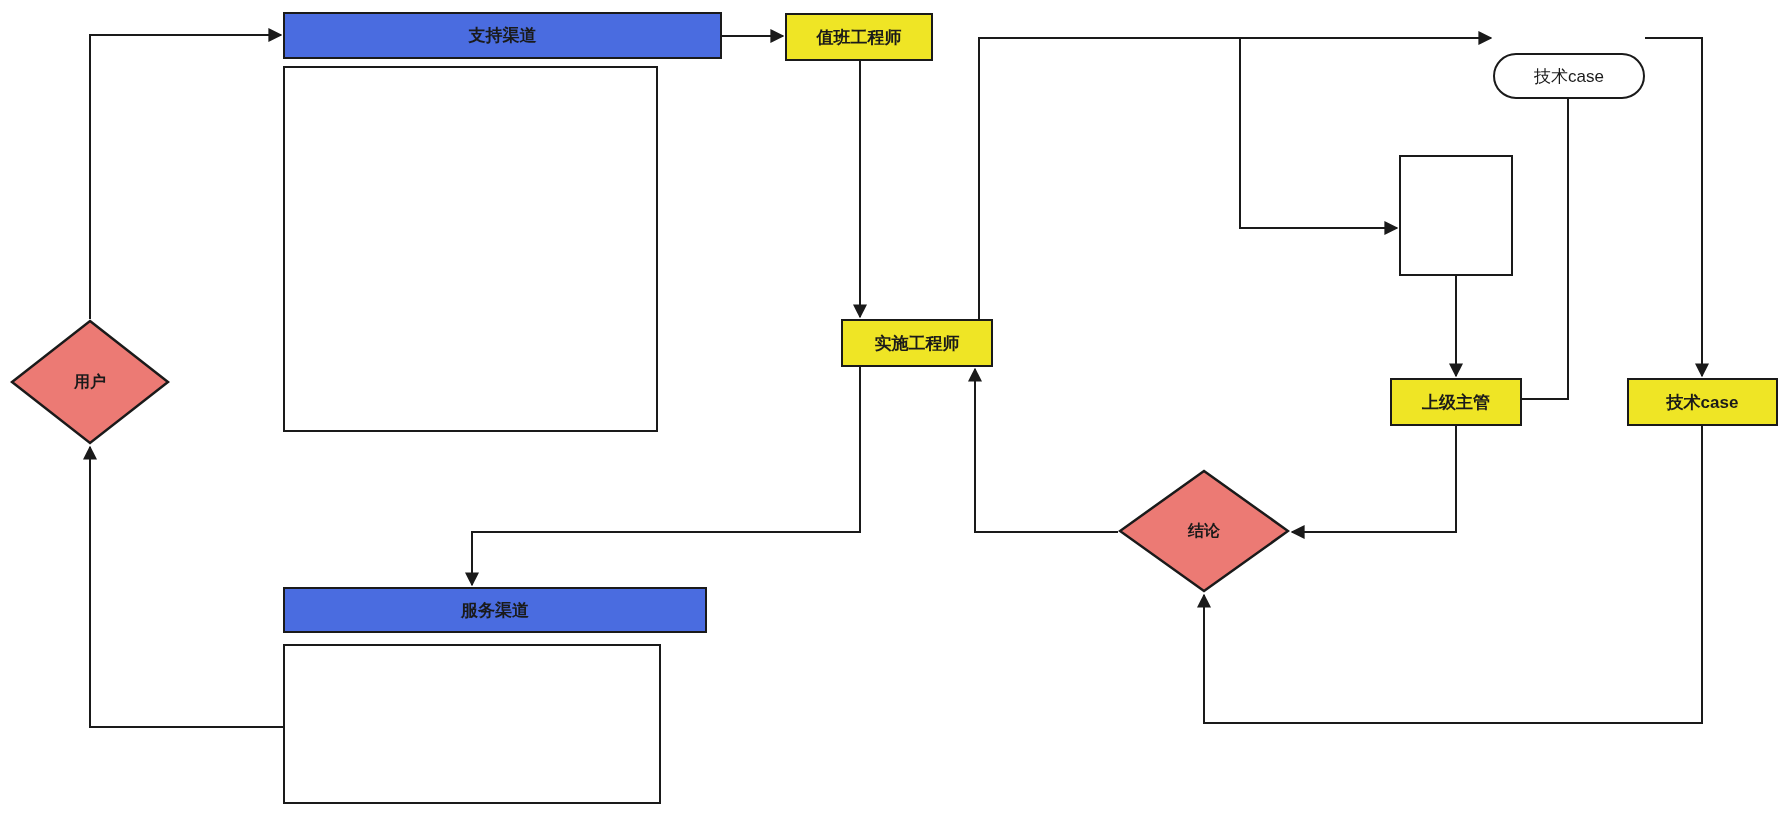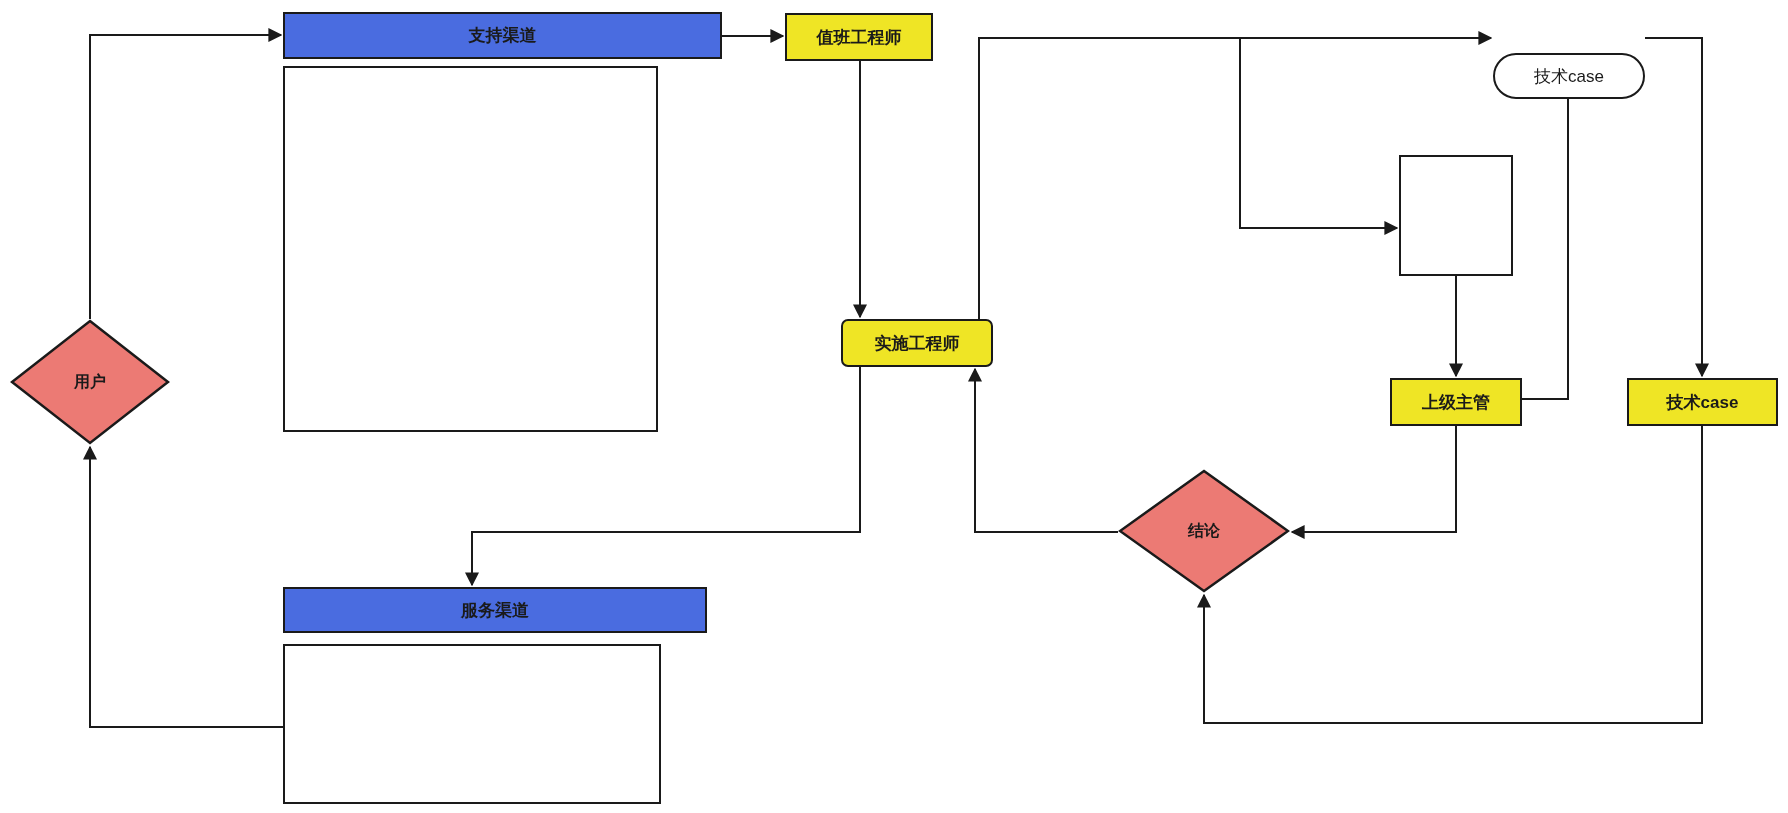--- a/index.html
+++ b/index.html
@@ -93,21 +93,21 @@
     <span>其他</span>
     </div>
   <div class="pill" style="left:422px;top:372px;width:226px;height:45px;">
     <span>客户经理/责任工程师</span>
     </div>
 
   <div class="node ybox" style="left:785px;top:13px;width:148px;height:48px;">
     <span>值班工程师</span>
   </div>
 
-  <div class="node ybox" style="left:841px;top:319px;width:152px;height:48px;border-radius:7px;">
+  <div class="node ybox" style="left:841px;top:319px;width:152px;height:48px;">
     <span>实施工程师</span>
   </div>
 
   <div class="node stadium" style="left:1493px;top:15px;width:152px;height:46px;margin-top:38px;">
     <span>技术case</span>
   </div>
 
   <div class="node panel" style="left:1399px;top:155px;width:114px;height:121px;"></div>
   <div class="pill" style="left:1407px;top:168px;width:98px;height:44px;">
     <span>升级</span>

